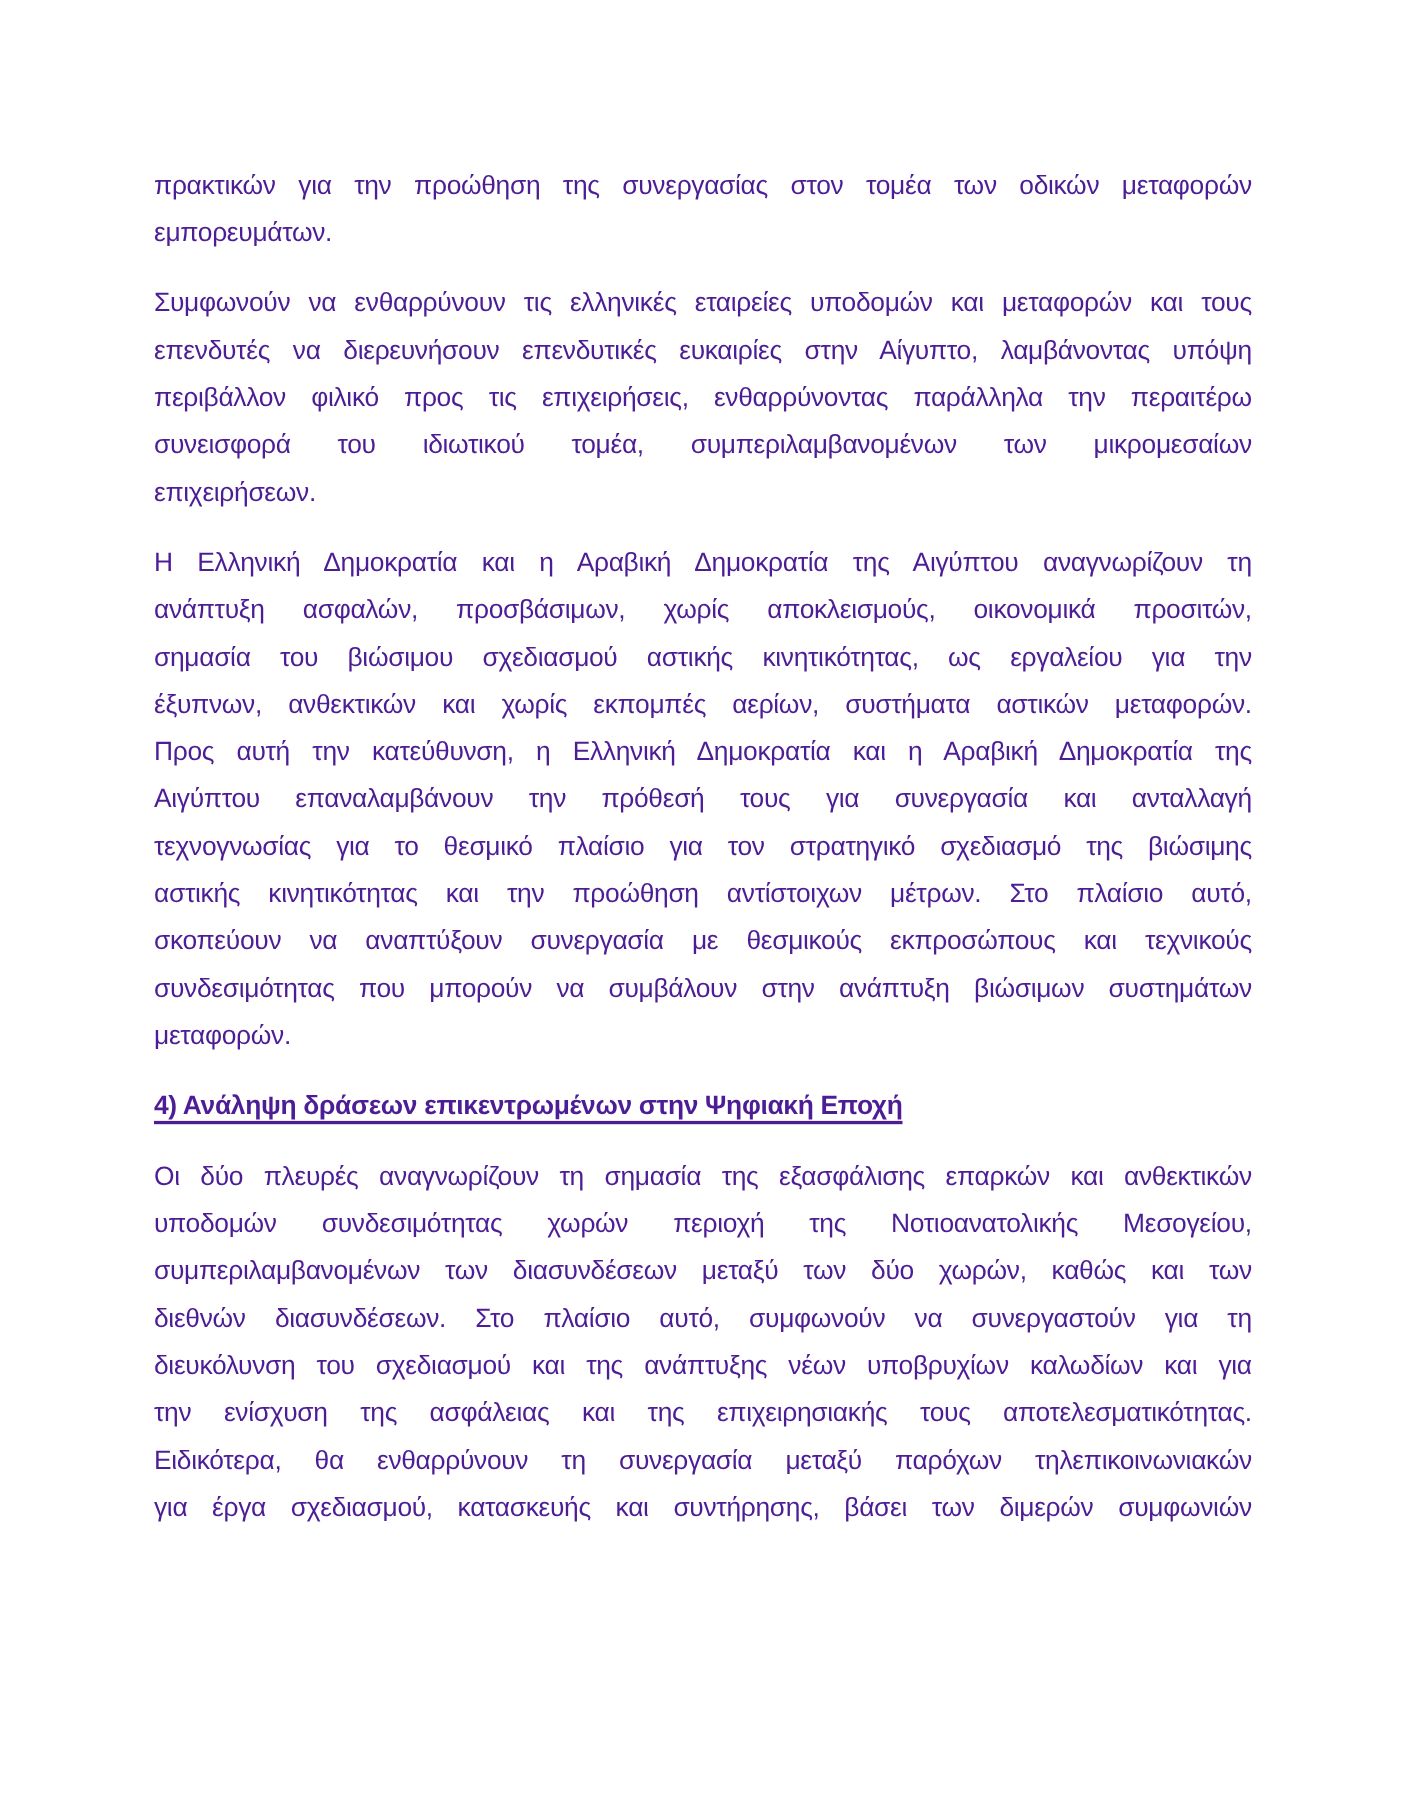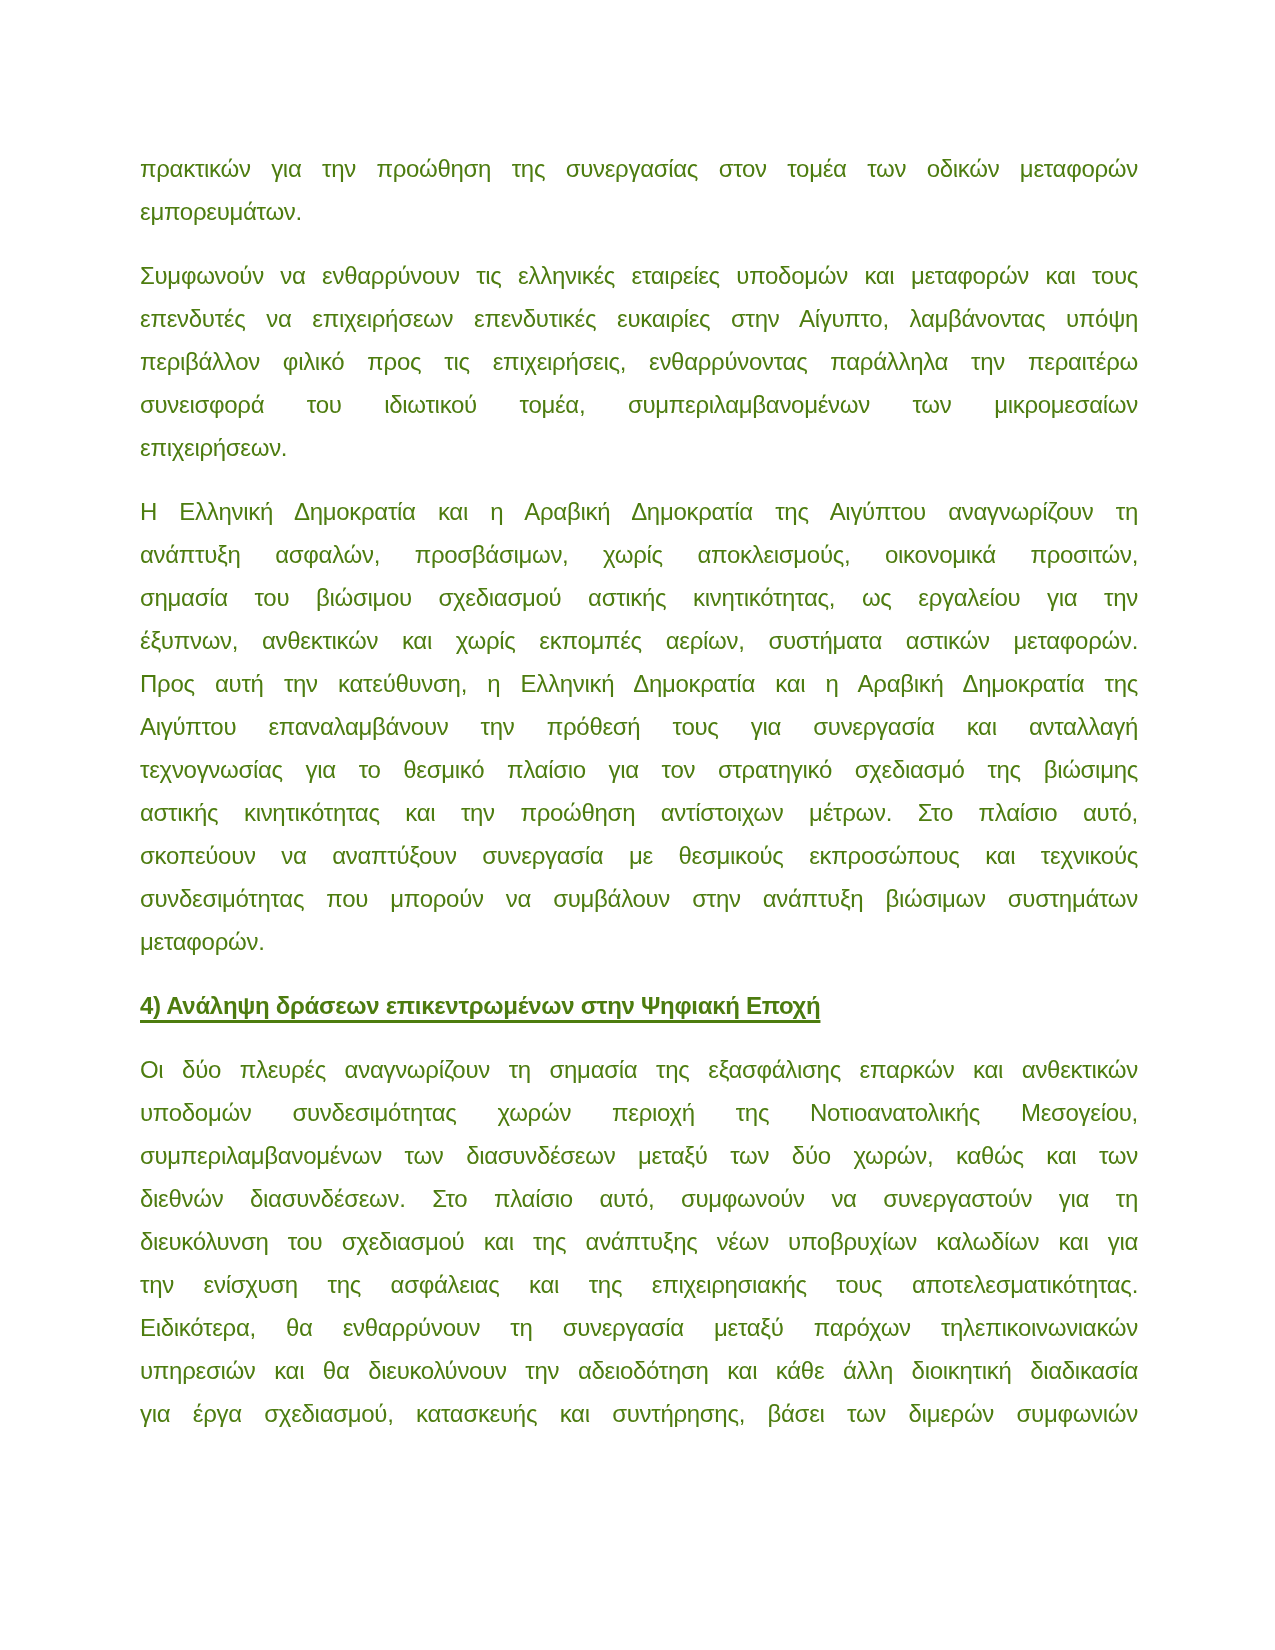--- a/index.html
+++ b/index.html
@@ -27,21 +27,21 @@
     padding: 0;
   }
   .line {
     display: block;
     font-size: 24px;
     line-height: 43px;
     letter-spacing: -0.3px;
     text-align: justify;
     text-align-last: justify;
     white-space: normal;
-    color: #4d7c0f;
+    color: #4c1d95;
   }
   .line.end {
     text-align-last: left;
   }
   .heading .line {
     font-weight: bold;
     text-align: left;
     text-align-last: left;
     text-decoration: underline;
     text-decoration-thickness: 2.5px;
@@ -54,21 +54,21 @@
 <div class="page" style="background: rgb(255, 255, 255); color: rgb(0, 0, 0);">
   <div class="content">
 
     <div class="para">
       <span class="line">πρακτικών για την προώθηση της συνεργασίας στον τομέα των οδικών μεταφορών</span>
       <span class="line end">εμπορευμάτων.</span>
     </div>
 
     <div class="para">
       <span class="line">Συμφωνούν να ενθαρρύνουν τις ελληνικές εταιρείες υποδομών και μεταφορών και τους</span>
-      <span class="line">επενδυτές να επιχειρήσεων επενδυτικές ευκαιρίες στην Αίγυπτο, λαμβάνοντας υπόψη</span>
+      <span class="line">επενδυτές να διερευνήσουν επενδυτικές ευκαιρίες στην Αίγυπτο, λαμβάνοντας υπόψη</span>
       <span class="line">περιβάλλον φιλικό προς τις επιχειρήσεις, ενθαρρύνοντας παράλληλα την περαιτέρω</span>
       <span class="line">συνεισφορά του ιδιωτικού τομέα, συμπεριλαμβανομένων των μικρομεσαίων</span>
       <span class="line end">επιχειρήσεων.</span>
     </div>
 
     <div class="para">
       <span class="line">Η Ελληνική Δημοκρατία και η Αραβική Δημοκρατία της Αιγύπτου αναγνωρίζουν τη</span>
       <span class="line">ανάπτυξη ασφαλών, προσβάσιμων, χωρίς αποκλεισμούς, οικονομικά προσιτών,</span>
       <span class="line">σημασία του βιώσιμου σχεδιασμού αστικής κινητικότητας, ως εργαλείου για την</span>
       <span class="line">έξυπνων, ανθεκτικών και χωρίς εκπομπές αερίων, συστήματα αστικών μεταφορών.</span>
@@ -86,18 +86,17 @@
     </div>
 
     <div class="para">
       <span class="line">Οι δύο πλευρές αναγνωρίζουν τη σημασία της εξασφάλισης επαρκών και ανθεκτικών</span>
       <span class="line">υποδομών συνδεσιμότητας χωρών περιοχή της Νοτιοανατολικής Μεσογείου,</span>
       <span class="line">συμπεριλαμβανομένων των διασυνδέσεων μεταξύ των δύο χωρών, καθώς και των</span>
       <span class="line">διεθνών διασυνδέσεων. Στο πλαίσιο αυτό, συμφωνούν να συνεργαστούν για τη</span>
       <span class="line">διευκόλυνση του σχεδιασμού και της ανάπτυξης νέων υποβρυχίων καλωδίων και για</span>
       <span class="line">την ενίσχυση της ασφάλειας και της επιχειρησιακής τους αποτελεσματικότητας.</span>
       <span class="line">Ειδικότερα, θα ενθαρρύνουν τη συνεργασία μεταξύ παρόχων τηλεπικοινωνιακών</span>
-      <span class="line">υπηρεσιών και θα διευκολύνουν την αδειοδότηση και κάθε άλλη διοικητική διαδικασία</span>
       <span class="line">για έργα σχεδιασμού, κατασκευής και συντήρησης, βάσει των διμερών συμφωνιών</span>
     </div>
 
   </div>
 </div>
 
 </body></html>

